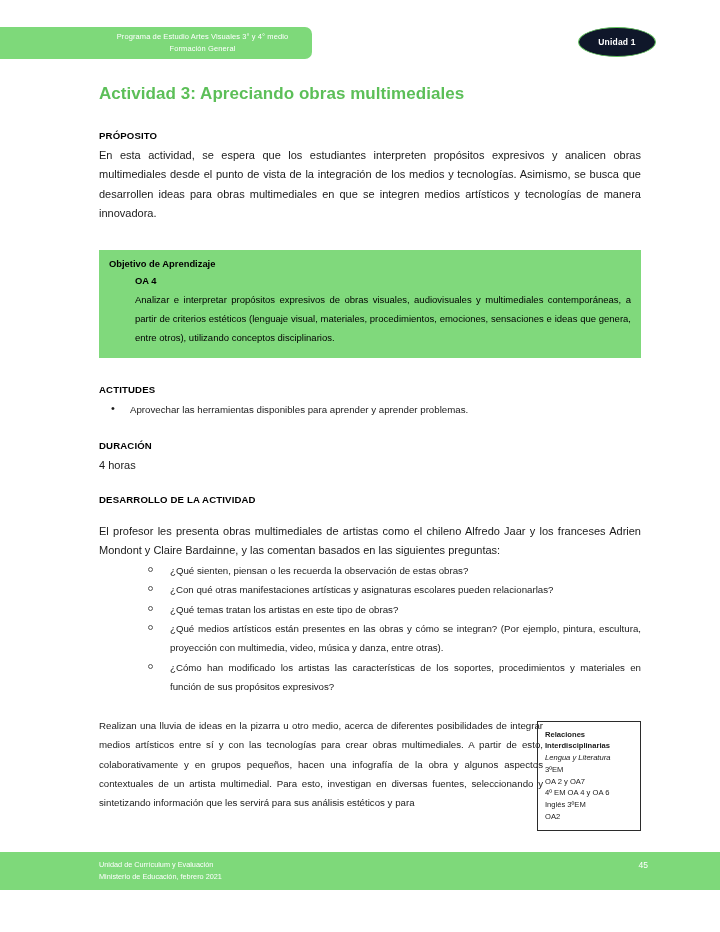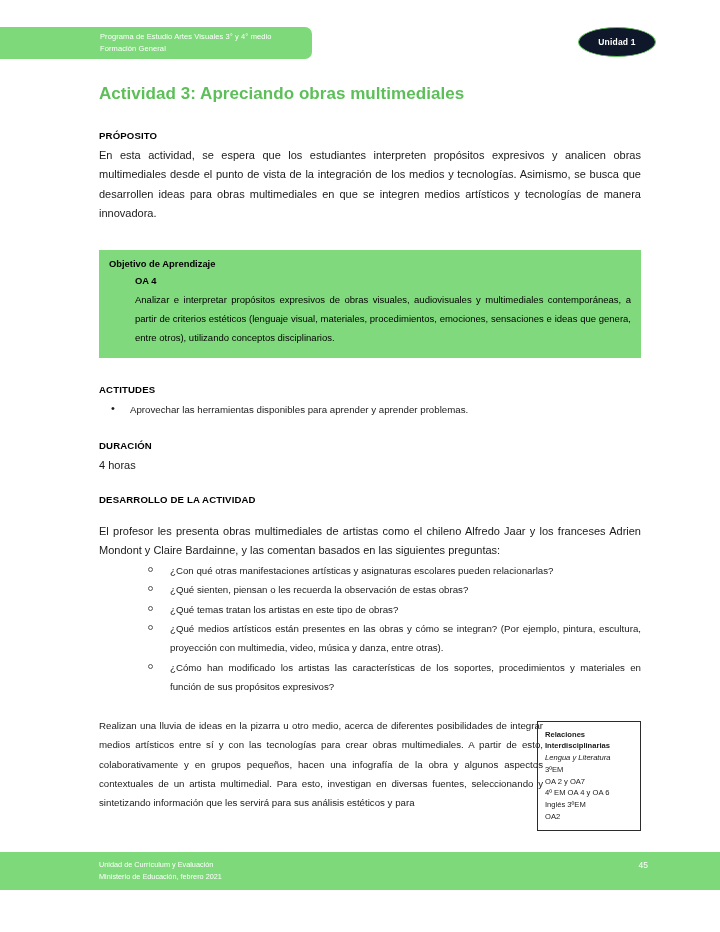--- a/index.html
+++ b/index.html
@@ -16,20 +16,21 @@
     overflow: hidden;
   }
 
   
   .page-header {
     position: absolute;
     top: 27px;
     left: 0;
     width: 100%;
     height: 32px;
+    text-align: center;
   }
   .header-band {
     position: absolute;
     left: 0;
     top: 0;
     width: 312px;
     height: 32px;
     background: #7ed97a;
     border-top-right-radius: 7px;
     border-bottom-right-radius: 7px;
@@ -278,22 +279,22 @@
 
   <div class="gap-med"></div>
 
   <div class="sec-heading">DESARROLLO DE LA ACTIVIDAD</div>
 
   <div class="gap-small"></div>
 
   <p class="para">El profesor les presenta obras multimediales de artistas como el chileno Alfredo Jaar y los franceses Adrien Mondont y Claire Bardainne, y las comentan basados en las siguientes preguntas:</p>
 
   <ul class="circle-list">
+    <li><span class="obullet"></span><span>¿Qué sienten, piensan o les recuerda la observación de estas obras?</span></li>
     <li><span class="obullet"></span><span>¿Con qué otras manifestaciones artísticas y asignaturas escolares pueden relacionarlas?</span></li>
-    <li><span class="obullet"></span><span>¿Qué sienten, piensan o les recuerda la observación de estas obras?</span></li>
     <li><span class="obullet"></span><span>¿Qué temas tratan los artistas en este tipo de obras?</span></li>
     <li class="justify"><span class="obullet"></span><span>¿Qué medios artísticos están presentes en las obras y cómo se integran? (Por ejemplo, pintura, escultura, proyección con multimedia, video, música y danza, entre otras).</span></li>
     <li class="justify"><span class="obullet"></span><span>¿Cómo han modificado los artistas las características de los soportes, procedimientos y materiales en función de sus propósitos expresivos?</span></li>
   </ul>
 
   <div class="gap-med"></div>
 
   <div class="final-block">
     <p class="final-para">Realizan una lluvia de ideas en la pizarra u otro medio, acerca de diferentes posibilidades de integrar medios artísticos entre sí y con las tecnologías para crear obras multimediales. A partir de esto, colaborativamente y en grupos pequeños, hacen una infografía de la obra y algunos aspectos contextuales de un artista multimedial. Para esto, investigan en diversas fuentes, seleccionando y sintetizando información que les servirá para sus análisis estéticos y para</p>
     <div class="side-note">

